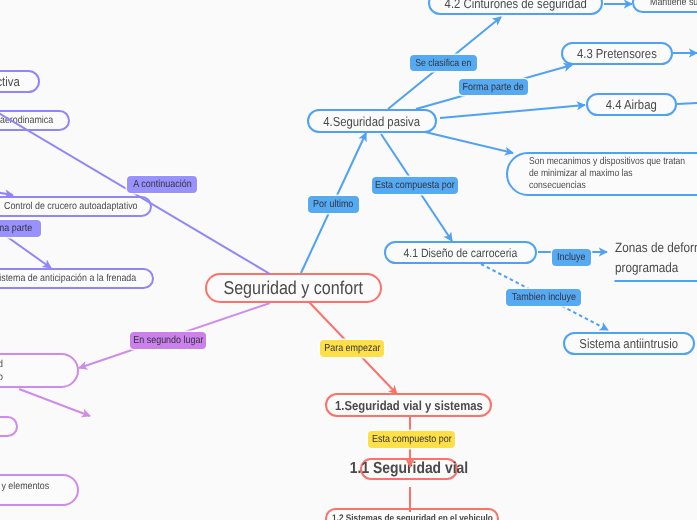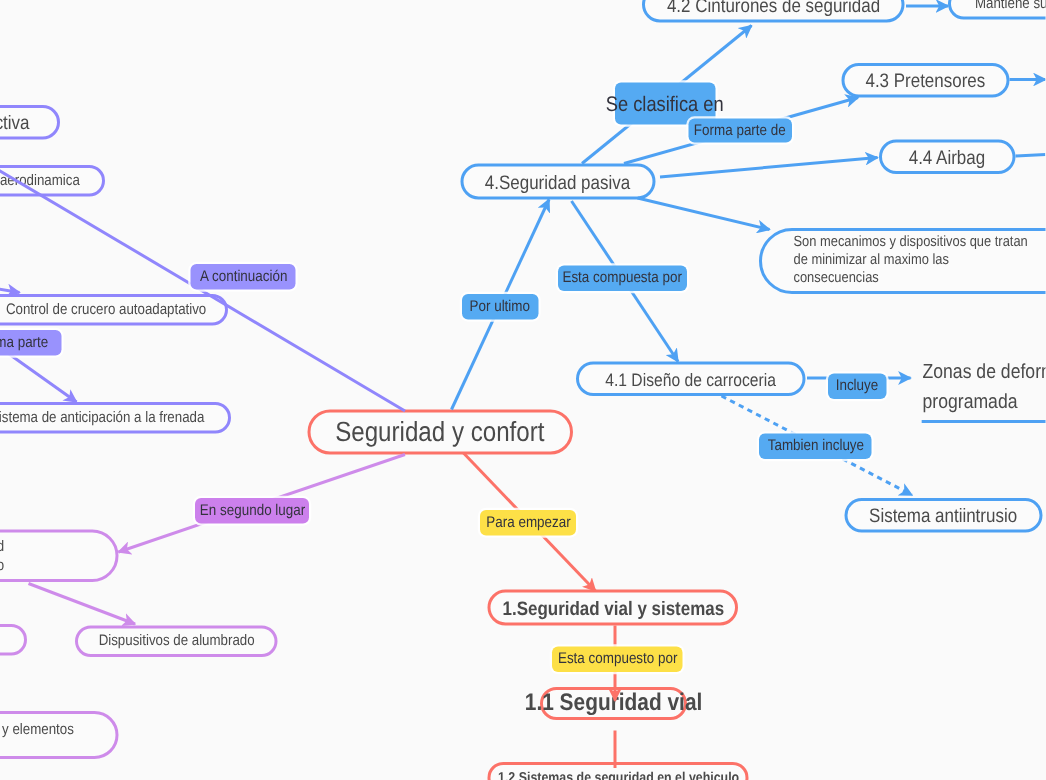--- a/index.html
+++ b/index.html
@@ -137,28 +137,25 @@
   <div class="node c purple" style="left:-11px;top:196px;width:163px;height:21px;font-size:10.2px;">
       <span>Control de crucero autoadaptativo</span>
     </div>
   <div class="node purple" style="left:-22px;top:268px;width:176px;height:21px;font-size:10.2px;padding-left:9px;">
       <span>istema de anticipación a la frenada</span>
     </div>
 
   <div class="node magenta" style="left:-72px;top:353px;width:151px;height:35px;border-radius:20px;font-size:10.2px;padding-left:0;padding-right:74px;justify-content:flex-end;text-align:right;white-space:pre;line-height:13px;"><span style="transform-origin:right;">2.Seguridad
 pasiva y activo</span></div>
   <div class="node magenta" style="left:-54px;top:416px;width:72px;height:21px;font-size:10.2px;padding-right:65px;justify-content:flex-end;"></div>
-  <div class="node c magenta" style="left:50px;top:417px;width:135px;height:21px;font-size:10.2px;">
-      <span>Dispusitivos de alumbrado</span>
-    </div>
   <div class="node magenta" style="left:-95px;top:474px;width:174px;height:32px;border-radius:18px;font-size:10.2px;padding-right:28px;justify-content:flex-end;align-items:flex-start;padding-top:5px;">
       <span style="transform-origin:right;">2.1 Seguridad y elementos</span>
     </div>
 
-  <div class="lbl" style="left:410px;top:55px;width:67px;height:28px;font-size:14px;">
+  <div class="lbl" style="left:410px;top:55px;width:67px;height:16px;font-size:10px;">
       <span>Se clasifica en</span>
     </div>
   <div class="lbl" style="left:459px;top:79px;width:69px;height:16px;font-size:10.3px;">
       <span>Forma parte de</span>
     </div>
   <div class="lbl" style="left:372px;top:177px;width:86px;height:17px;font-size:10.3px;">
       <span>Esta compuesta por</span>
     </div>
   <div class="lbl" style="left:308px;top:196px;width:51px;height:17px;font-size:10.3px;">
       <span>Por ultimo</span>

